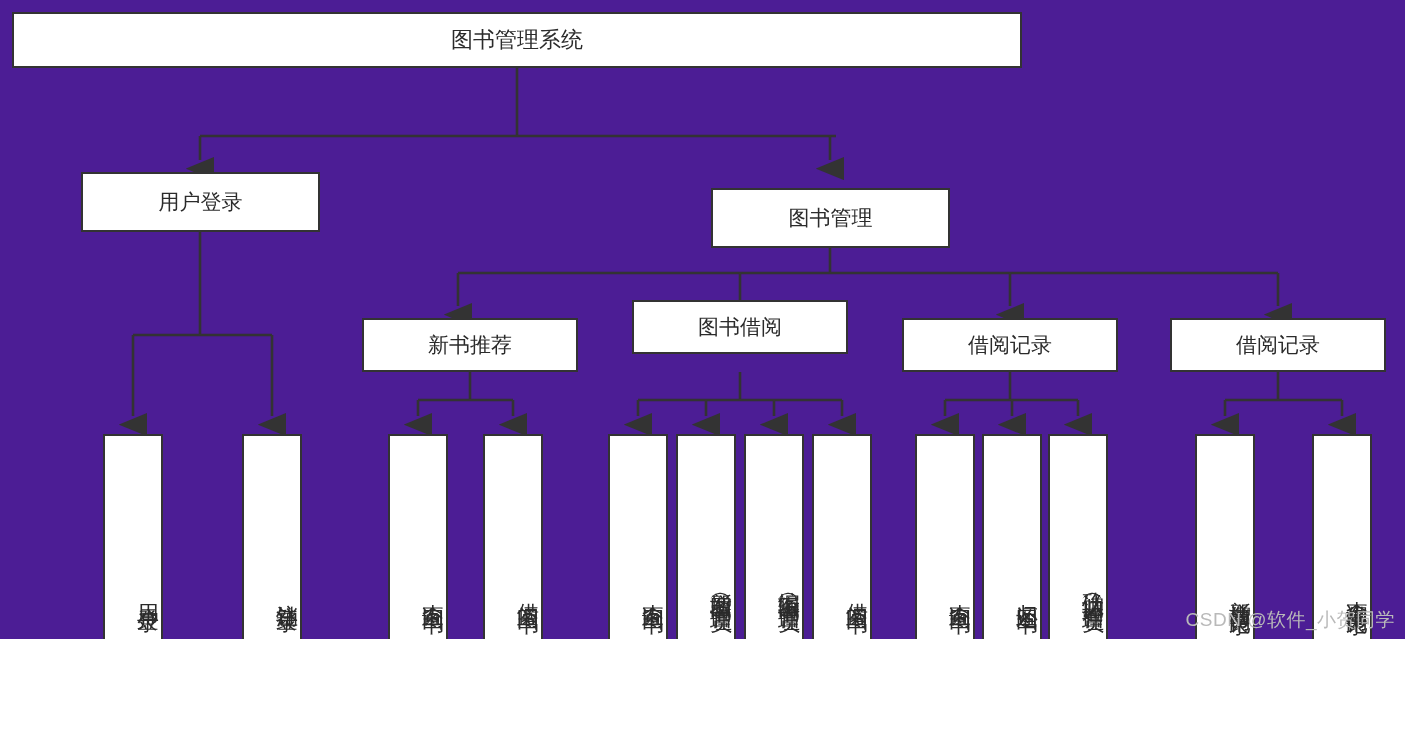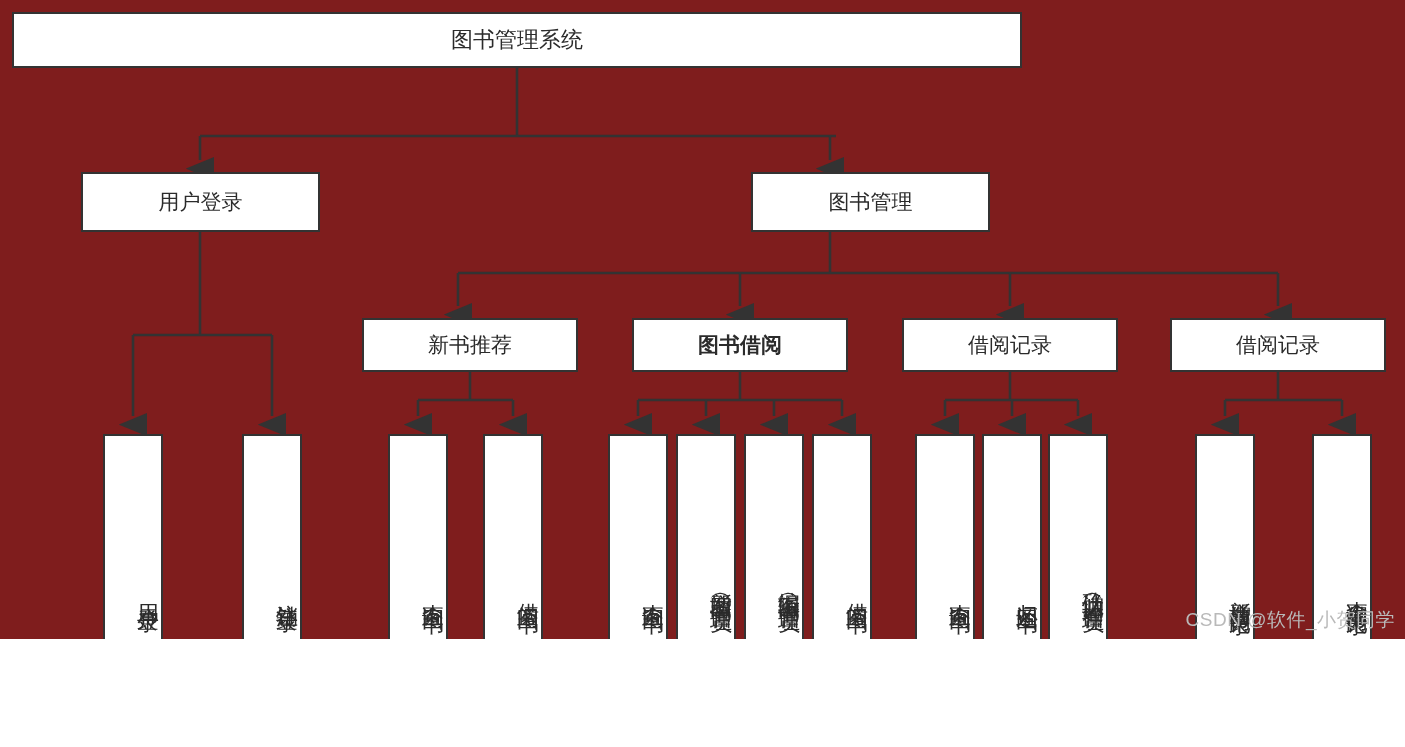--- a/index.html
+++ b/index.html
@@ -9,21 +9,21 @@
     padding: 0;
     background: #ffffff;
   }
   body {
     font-family: "Liberation Sans", "DejaVu Sans", sans-serif;
   }
   #canvas {
     position: relative;
     width: 1405px;
     height: 639px;
-    background: #7f1d1d;
+    background: #4c1d95;
     overflow: hidden;
   }
   #wires {
     position: absolute;
     left: 0;
     top: 0;
     width: 1405px;
     height: 747px;
     pointer-events: none;
   }
@@ -121,28 +121,28 @@
     </g>
   </svg>
 
   <div class="node root" style="left:12px; top:12px; width:1010px; height:56px;">
     <span class="lbl">图书管理系统</span>
   </div>
 
   <div class="node horiz" style="left:81px; top:172px; width:239px; height:60px;">
     <span class="lbl">用户登录</span>
   </div>
-  <div class="node horiz" style="left:711px; top:172px; width:239px; height:60px;margin-left:40px;">
+  <div class="node horiz" style="left:711px; top:188px; width:239px; height:60px;">
     <span class="lbl">图书管理</span>
   </div>
 
   <div class="node horiz" style="left:362px; top:318px; width:216px; height:54px;">
     <span class="lbl">新书推荐</span>
   </div>
-  <div class="node horiz" style="left:632px; top:318px; width:216px; height:54px;font-weight:bold;">
+  <div class="node horiz" style="left:632px; top:300px; width:216px; height:54px;">
     <span class="lbl">图书借阅</span>
   </div>
   <div class="node horiz" style="left:902px; top:318px; width:216px; height:54px;">
     <span class="lbl">借阅记录</span>
   </div>
   <div class="node horiz" style="left:1170px; top:318px; width:216px; height:54px;text-align:center;">
     <span class="lbl">借阅记录</span>
   </div>
 
   <div class="node vert" style="left:103px; top:434px; width:60px; height:300px;">

